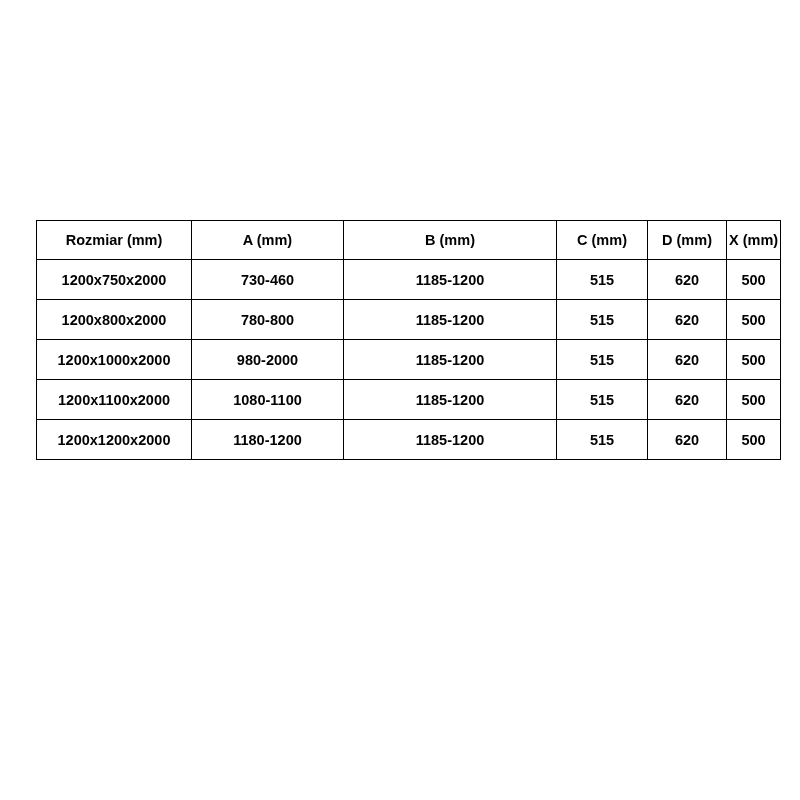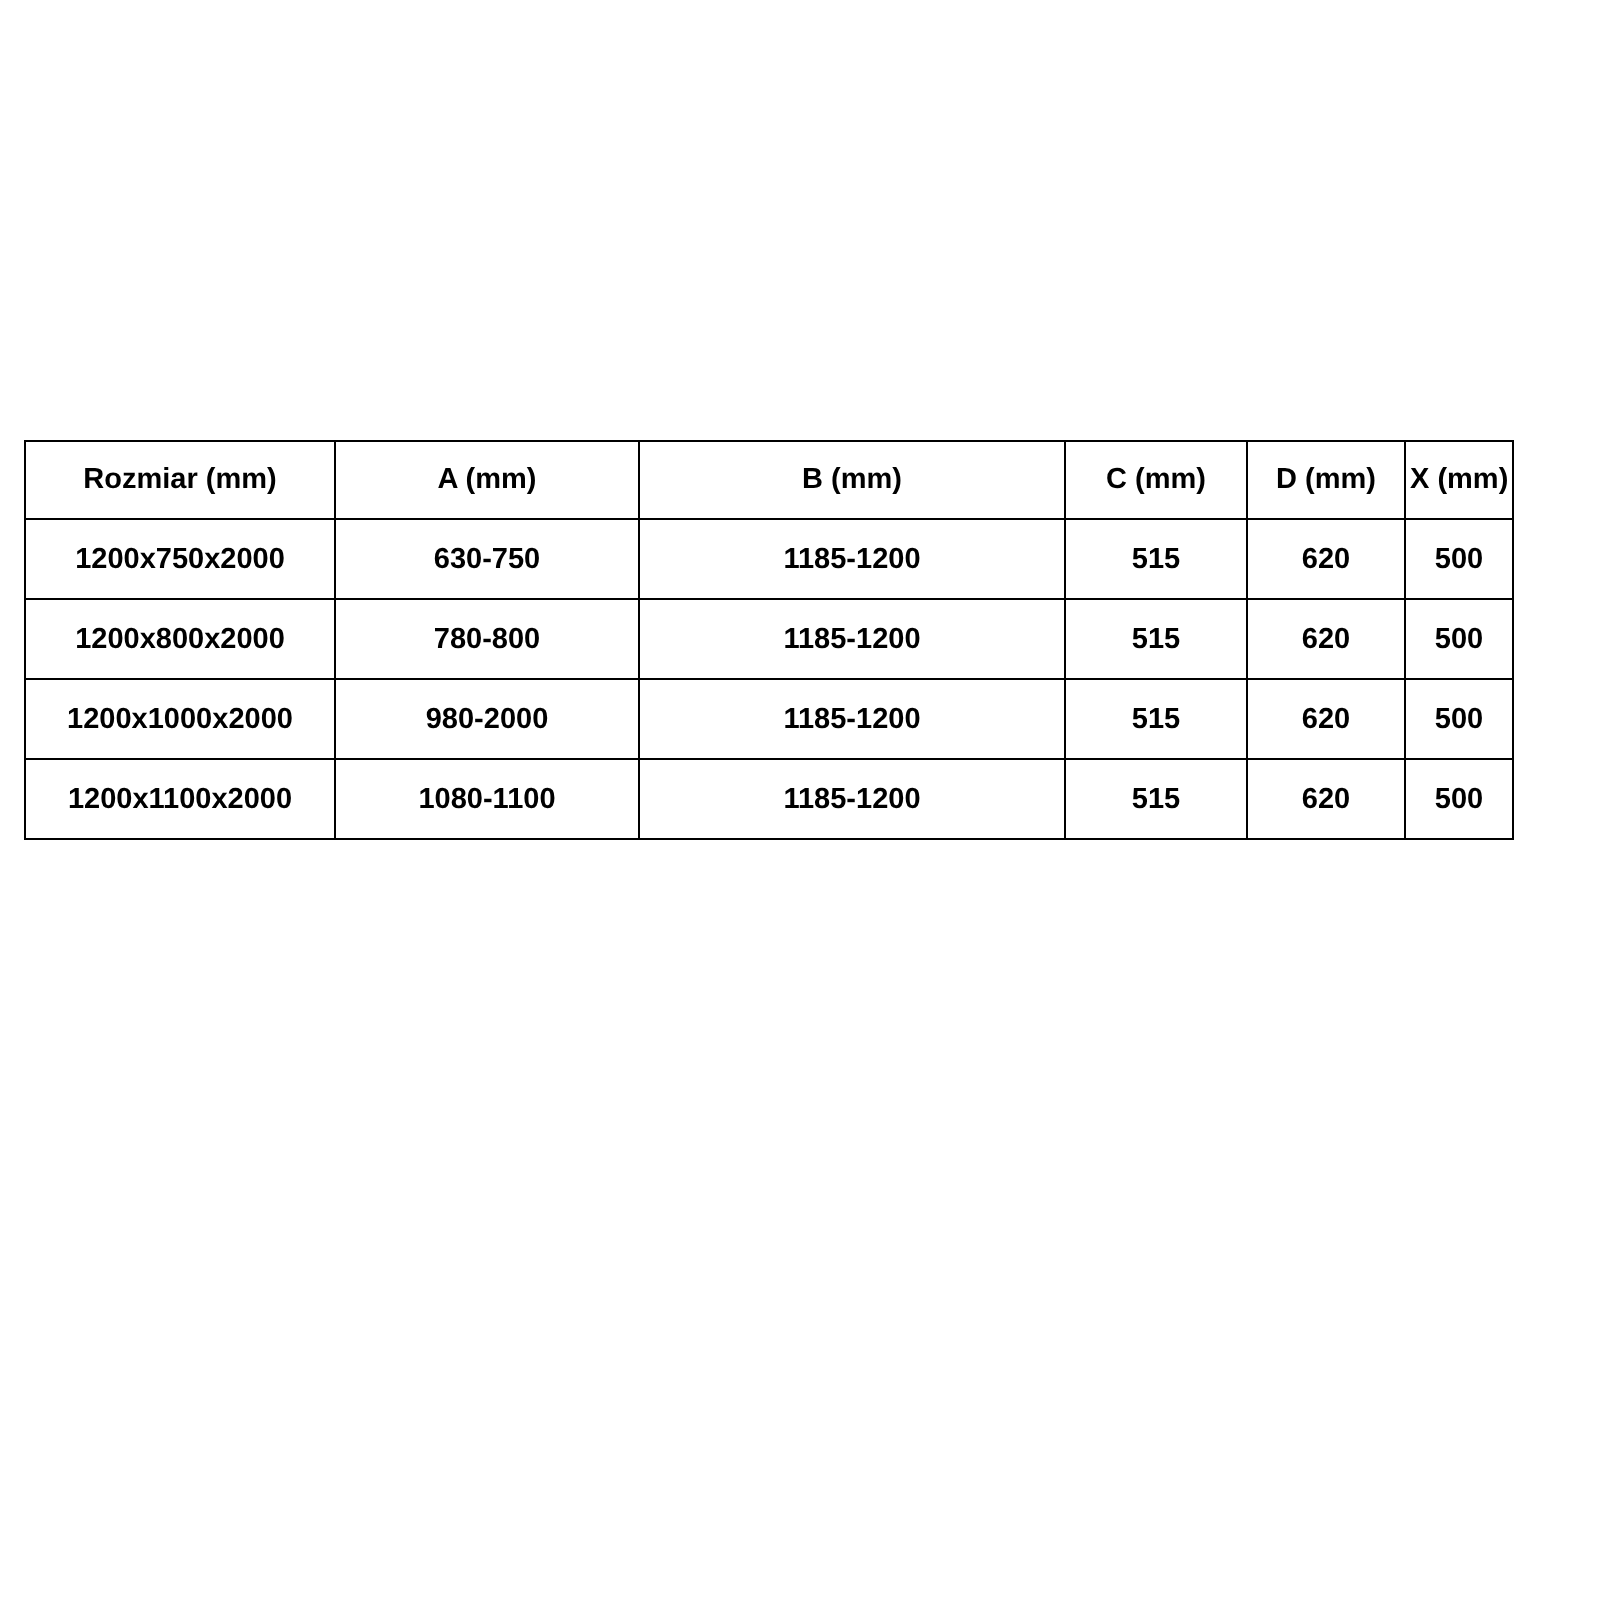--- a/index.html
+++ b/index.html
@@ -17,21 +17,21 @@
   .sheet {
     position: absolute;
     left: 0;
     top: 0;
     width: 800px;
     height: 800px;
     background: #ffffff;
   }
   .table-wrap {
     position: absolute;
-    left: 12px;
+    left: 36px;
     top: 220px;
     width: 744px;
   }
   table.spec {
     border-collapse: collapse;
     width: 744px;
     table-layout: fixed;
   }
   table.spec td, table.spec th {
     border: 1px solid #000000;
@@ -77,21 +77,21 @@
           <th>A (mm)</th>
           <th>B (mm)</th>
           <th>C (mm)</th>
           <th>D (mm)</th>
           <th>X (mm)</th>
         </tr>
       </thead>
       <tbody>
         <tr>
           <td>1200x750x2000</td>
-          <td>630-750</td>
+          <td>730-460</td>
           <td>1185-1200</td>
           <td>515</td>
           <td>620</td>
           <td>500</td>
         </tr>
         <tr>
           <td>1200x800x2000</td>
           <td>780-800</td>
           <td>1185-1200</td>
           <td>515</td>
@@ -107,16 +107,24 @@
           <td>500</td>
         </tr>
         <tr>
           <td>1200x1100x2000</td>
           <td>1080-1100</td>
           <td>1185-1200</td>
           <td>515</td>
           <td>620</td>
           <td>500</td>
         </tr>
+        <tr>
+          <td>1200x1200x2000</td>
+          <td>1180-1200</td>
+          <td>1185-1200</td>
+          <td>515</td>
+          <td>620</td>
+          <td>500</td>
+        </tr>
       </tbody>
     </table>
   </div>
 </div>
 
 </body></html>

